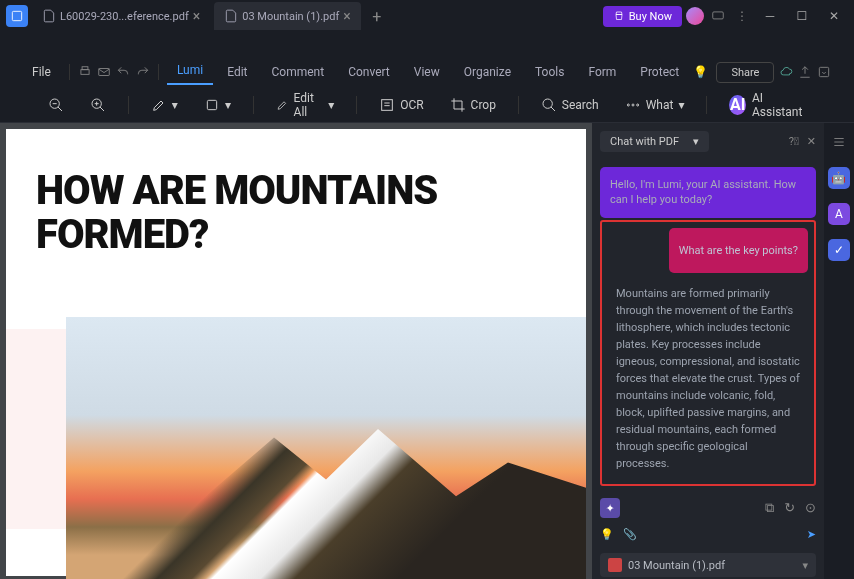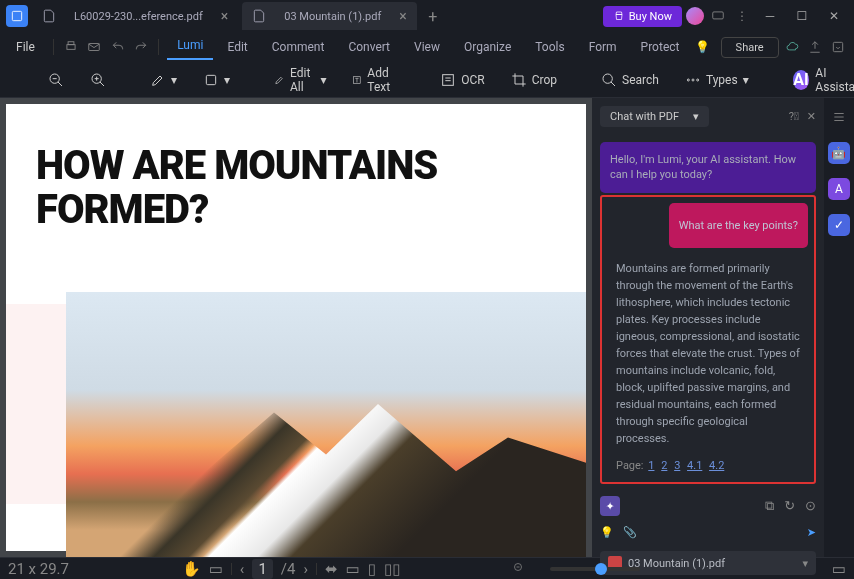--- a/index.html
+++ b/index.html
@@ -1,29 +1,29 @@
 <!DOCTYPE html>
 <html><head>
 <meta charset="utf-8">
 <style>
 * { margin:0; padding:0; box-sizing:border-box; font-family:-apple-system,BlinkMacSystemFont,"Segoe UI",Roboto,sans-serif; }
 body { background:#1a1d24; color:#b8bcc4; width:854px; height:579px; overflow:hidden; font-size:12px; }
 .titlebar { height:32px; background:#1a1d24; display:flex; align-items:center; padding:0 6px; gap:4px; }
 .app-icon { width:22px; height:22px; background:#3b82f6; border-radius:4px; display:flex; align-items:center; justify-content:center; color:#fff; font-size:14px; }
-.tab { display:flex; align-items:center; height:28px; padding:0 10px; gap:18px; font-size:11px; color:#aab; border-radius:4px 4px 0 0; }
+.tab { display:flex; align-items:center; height:28px; padding:0 10px; gap:4px; font-size:11px; color:#aab; border-radius:4px 4px 0 0; }
 .tab.active { background:#2a2d35; }
 .tab-pdf-icon { width:14px; height:14px; }
 .tab-close { font-size:14px; color:#888; cursor:pointer; }
 .tab-add { width:24px; height:24px; display:flex; align-items:center; justify-content:center; color:#888; font-size:16px; }
 .spacer { flex:1; }
 .buy-now { background:#6d28d9; color:#fff; padding:4px 10px; border-radius:4px; font-size:11px; display:flex; align-items:center; gap:4px;}
 .title-icon { width:20px; height:20px; display:flex; align-items:center; justify-content:center; color:#888; }
 .avatar { width:18px; height:18px; border-radius:50%; background:linear-gradient(135deg,#a78bfa,#ec4899); }
 .win-btn { width:28px; height:28px; display:flex; align-items:center; justify-content:center; color:#aaa; }
-.menubar { height:30px; display:flex; align-items:center; padding:0 6px; gap:4px; font-size:12px; }
+.menubar { height:30px; display:flex; align-items:center; padding:0 22px; gap:4px; font-size:12px;margin-top:25px; }
 .file-label { padding:0 10px; color:#ccc; }
 .m-sep { width:1px; height:16px; background:#333; margin:0 4px; }
 .m-icon { width:22px; height:22px; display:flex; align-items:center; justify-content:center; color:#888; }
 .menu-item { padding:4px 10px; color:#aab; border-radius:3px; }
 .menu-item.active { color:#4a9eff; border-bottom:2px solid #4a9eff; border-radius:0; padding-bottom:6px; }
 .share-btn { padding:3px 14px; border:1px solid #444; border-radius:4px; color:#ccc; font-size:11px; }
 .toolbar { height:36px; display:flex; align-items:center; padding:0 40px; gap:10px; border-bottom:1px solid #2a2d35; }
 .tool { display:flex; align-items:center; gap:5px; padding:4px 8px; color:#ccc; font-size:12px; border-radius:4px; }
 .tool svg, .tool .ico { width:16px; height:16px; }
 .t-sep { width:1px; height:18px; background:#333; margin:0 4px; }
@@ -34,21 +34,21 @@
 .page { background:#fff; width:100%; height:100%; padding:30px 30px 0 30px; position:relative; }
 .page-title { font-size:40px; font-weight:900; color:#111; letter-spacing:-1px; line-height:1.1; margin-top:10px; }
 .page-img { margin-top:60px; width:100%; height:280px; background:linear-gradient(180deg,#dce8f2 0%,#cfdbe5 35%,#f4a261 55%,#e76f51 65%,#8b6f47 75%,#d4a574 85%); position:relative; overflow:hidden; margin-left:30px;}
 .page-img::before{content:"";position:absolute;bottom:0;left:0;right:0;height:60%;background:linear-gradient(135deg,transparent 30%,#3a3528 35%,#5a4a32 40%,transparent 42%,#fff 43%,#e8e8e8 50%,#4a3e2a 55%,#2a2520 70%);clip-path:polygon(0 100%,0 40%,15% 20%,25% 45%,40% 5%,50% 30%,60% 0%,75% 40%,85% 20%,100% 35%,100% 100%);}
 .ribbon { position:absolute; top:6px; right:8px; width:26px; height:26px; border-radius:50%; background:#2a2d35; border:2px solid #4a9eff; display:flex; align-items:center; justify-content:center; }
 
 .ai-panel { width:232px; background:#22252c; display:flex; flex-direction:column; padding:8px; gap:6px; font-size:11px; position:relative;}
 .ai-head { display:flex; align-items:center; gap:6px; margin-bottom:9px; }
 .chat-select { background:#2e3139; padding:4px 10px; border-radius:4px; color:#ccc; font-size:11px; display:flex; align-items:center; gap:14px; }
 .ai-head-icons { margin-left:auto; display:flex; gap:8px; color:#888; }
-.msg-assist { background:#4c1d95; padding:10px; border-radius:5px; color:#a8acb8; font-size:11px; line-height:1.4; }
+.msg-assist { background:#6d28d9; padding:10px; border-radius:5px; color:#a8acb8; font-size:11px; line-height:1.4; }
 .msg-user { align-self:flex-end; background:#be185d; padding:16px 10px; border-radius:5px; color:#bfc4d4; font-size:11px; }
 .highlight-box { border:2px solid #d33; padding:6px; border-radius:3px; display:flex; flex-direction:column; gap:6px; margin-top:-4px;}
 .answer { color:#9ca3af; font-size:11px; line-height:1.55; padding:6px 8px;}
 .page-links { padding:0 8px 4px 8px; font-size:11px; color:#888;}
 .page-links a { color:#6b8fd9; text-decoration:underline; margin:0 2px; }
 .input-row { display:flex; align-items:center; gap:6px; margin-top:auto; padding-top:6px;}
 .input-area { flex:1; color:#667; font-size:11px; padding:6px 0;}
 .input-icons{display:flex;gap:10px;color:#888;font-size:13px;margin-left:auto;}
 .soft-icon {width:20px;height:20px;background:#5a4ba8;border-radius:4px;display:flex;align-items:center;justify-content:center;color:#fff;}
 .bottom-attach{display:flex;align-items:center;gap:10px;padding:4px 0;color:#888;}
@@ -197,27 +197,20 @@
       <span>▾</span>
     </span>
   <span class="t-sep"></span>
   <span class="tool">
       <svg viewBox="0 0 24 24">
         <path d="M4 20l4-1 10-10-3-3L5 16z"></path>
       </svg>
       <span>Edit All</span>
       <span>▾</span>
     </span>
-  <span class="tool">
-      <svg viewBox="0 0 24 24">
-        <rect x="4" y="4" width="16" height="16"></rect>
-        <path d="M8 8h8M12 8v10"></path>
-      </svg>
-      <span>Add Text</span>
-    </span>
   <span class="t-sep"></span>
   <span class="tool">
       <svg viewBox="0 0 24 24">
         <rect x="4" y="4" width="16" height="16"></rect>
         <path d="M8 9h8M8 13h8"></path>
       </svg>
       <span>OCR</span>
     </span>
   <span class="tool">
       <svg viewBox="0 0 24 24">
@@ -232,21 +225,21 @@
         <path d="M21 21l-6-6"></path>
       </svg>
       <span>Search</span>
     </span>
   <span class="tool">
       <svg viewBox="0 0 24 24">
         <circle cx="5" cy="12" r="1.5"></circle>
         <circle cx="12" cy="12" r="1.5"></circle>
         <circle cx="19" cy="12" r="1.5"></circle>
       </svg>
-      <span>Types</span>
+      <span>What</span>
       <span>▾</span>
     </span>
   <span class="t-sep"></span>
   <span class="tool ai-btn">
       <span class="ai-icon">AI</span>
       <span>AI Assistant</span>
     </span>
 </div>
 
 <div class="content">
@@ -271,28 +264,20 @@
       </div>
       <div class="ai-head-icons">
         <span>?⃝</span>
         <span>✕</span>
       </div>
     </div>
     <div class="msg-assist">Hello, I'm Lumi, your AI assistant. How can I help you today?</div>
     <div class="highlight-box">
       <div class="msg-user">What are the key points?</div>
       <div class="answer">Mountains are formed primarily through the movement of the Earth's lithosphere, which includes tectonic plates. Key processes include igneous, compressional, and isostatic forces that elevate the crust. Types of mountains include volcanic, fold, block, uplifted passive margins, and residual mountains, each formed through specific geological processes.</div>
-      <div class="page-links">
-        <span>Page:</span>
-        <a>1</a>
-        <a>2</a>
-        <a>3</a>
-        <a>4.1</a>
-        <a>4.2</a>
-      </div>
     </div>
     <div class="input-row">
       <div class="soft-icon">✦</div>
       <div class="input-icons">
         <span>⧉</span>
         <span>↻</span>
         <span>⊙</span>
       </div>
     </div>
     <div class="bottom-attach">

